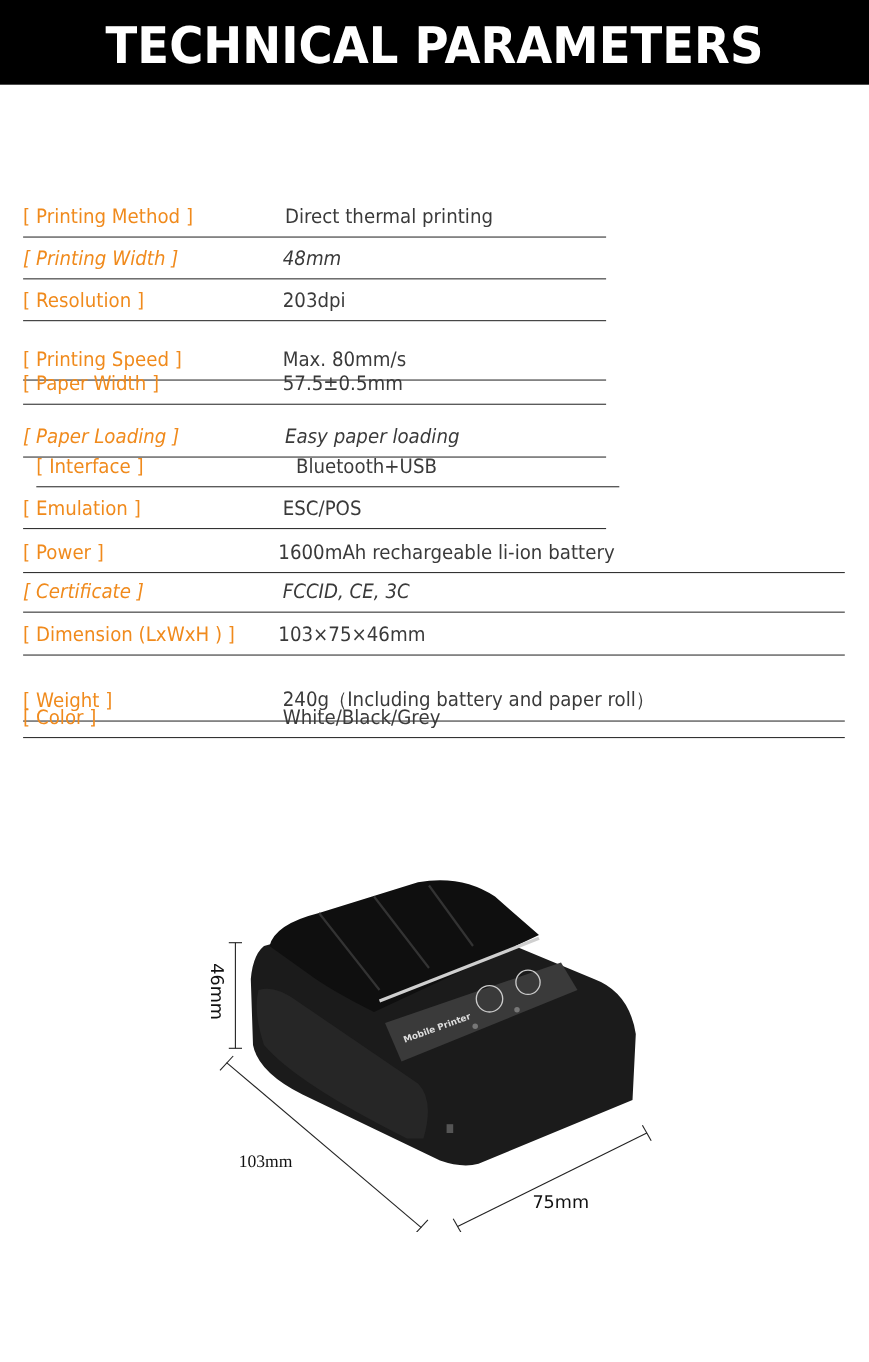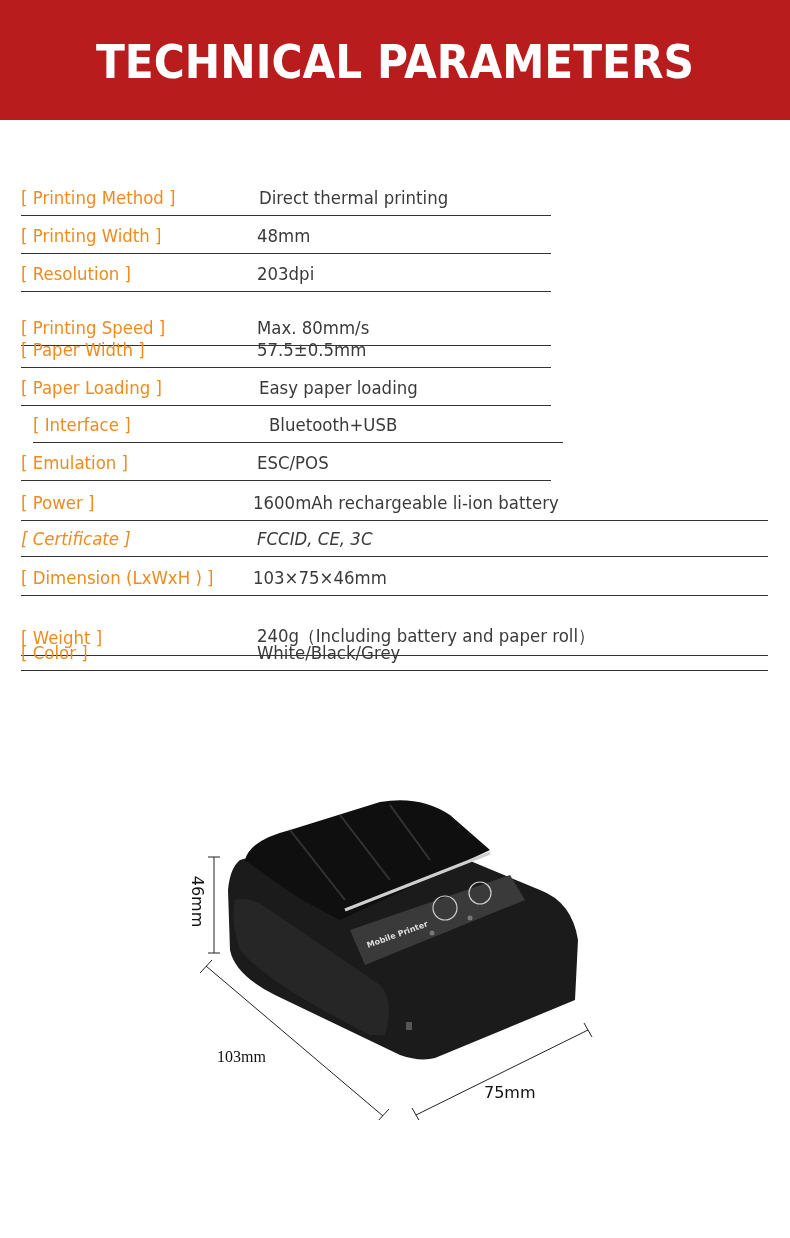--- a/index.html
+++ b/index.html
@@ -1,20 +1,20 @@
 <!DOCTYPE html>
 <html><head>
 <meta charset="utf-8">
 <style>
   * { margin:0; padding:0; box-sizing:border-box; }
   html, body { width:790px; height:1238px; background:#ffffff; overflow:hidden; }
   body { position:relative; font-family:"Liberation Sans", sans-serif; }
   .header {
-    position:absolute; left:0; top:0; width:790px; height:120px;
-    background:#b91c1c; display:flex; align-items:center; justify-content:center;
+    position:absolute; left:0; top:0; width:790px; height:77px;
+    background:#000000; display:flex; align-items:center; justify-content:center;
   }
   .header h1 {
     color:#ffffff; font-family:"DejaVu Sans", sans-serif; font-weight:bold;
     font-size:46px; letter-spacing:0px; transform:scaleX(0.92); margin-top:4px;
   }
   .row { position:absolute; left:21px; height:38px; border-bottom:1.5px solid #333; }
   .row .label {
     position:absolute; left:0; bottom:7px; color:#F08A1C;
     font-family:"DejaVu Sans", sans-serif; font-size:18px; white-space:nowrap;
     transform:scaleX(0.92); transform-origin:left bottom;
@@ -34,37 +34,37 @@
 
 <div class="header">
   <h1>TECHNICAL PARAMETERS</h1>
 </div>
 
 <div id="specs">
     <div class="row short" style="top: 178px;">
       <span class="label">[ Printing Method ]</span>
       <span class="value" style="left: 238px;">Direct thermal printing</span>
     </div>
-    <div class="row short" style="top: 216px;">
+    <div class="row short" style="top: 216px; font-style: italic;">
       <span class="label">[ Printing Width ]</span>
       <span class="value" style="left: 236px;">48mm</span>
     </div>
     <div class="row short" style="top: 254px;">
       <span class="label">[ Resolution ]</span>
       <span class="value" style="left: 236px;">203dpi</span>
     </div>
     <div class="row short" style="top: 308px;">
       <span class="label">[ Printing Speed ]</span>
       <span class="value" style="left: 236px;">Max. 80mm/s</span>
     </div>
     <div class="row short" style="top: 330px;">
       <span class="label">[ Paper Width ]</span>
       <span class="value" style="left: 236px;">57.5±0.5mm</span>
     </div>
-    <div class="row short" style="top: 368px;">
+    <div class="row short" style="top: 378px; font-style: italic;">
       <span class="label">[ Paper Loading ]</span>
       <span class="value" style="left: 238px;">Easy paper loading</span>
     </div>
     <div class="row short" style="top: 405px; margin-left: 12px;">
       <span class="label">[ Interface ]</span>
       <span class="value" style="left: 236px;">Bluetooth+USB</span>
     </div>
     <div class="row short" style="top: 443px;">
       <span class="label">[ Emulation ]</span>
       <span class="value" style="left: 236px;">ESC/POS</span>

